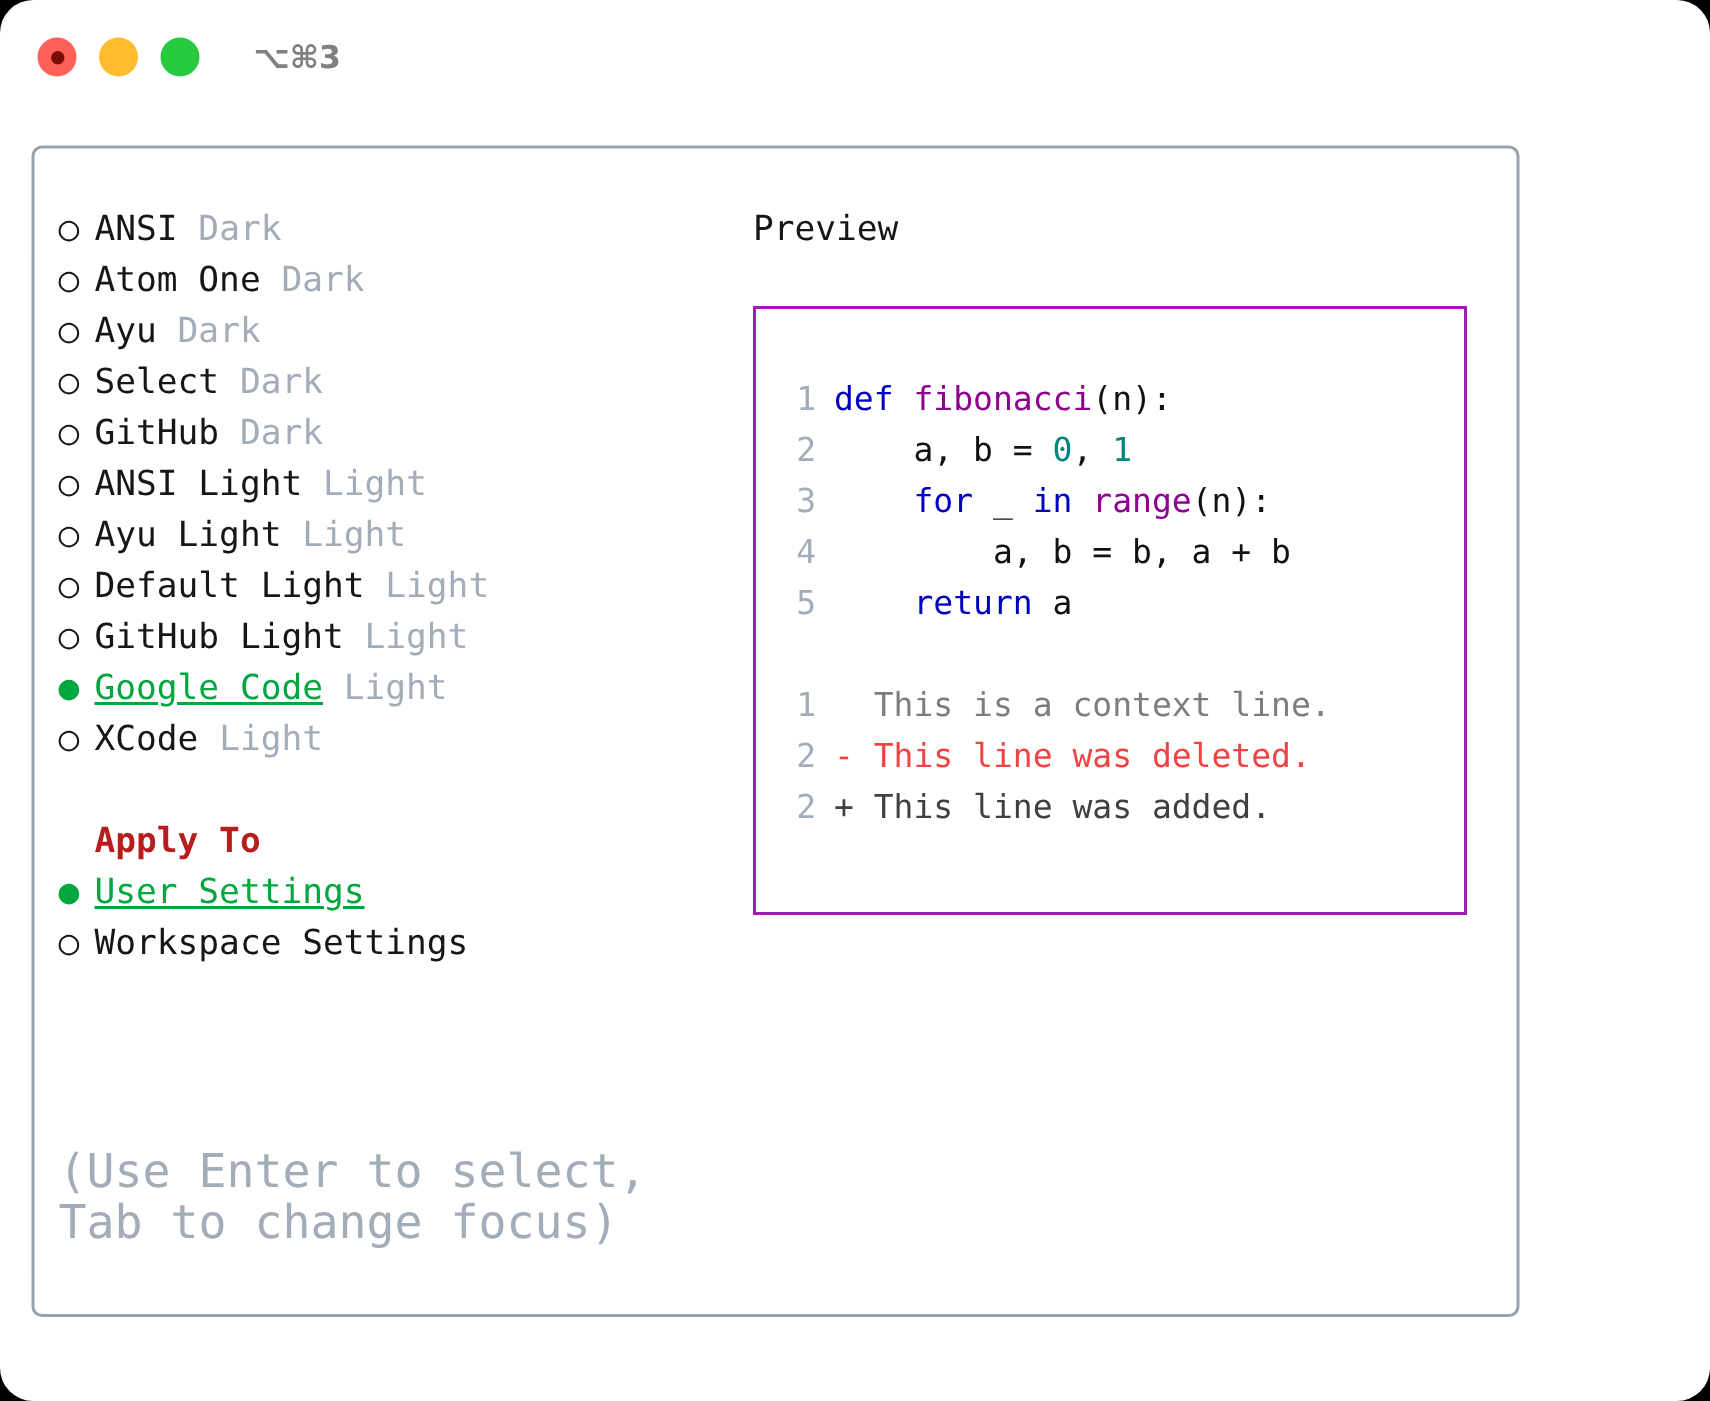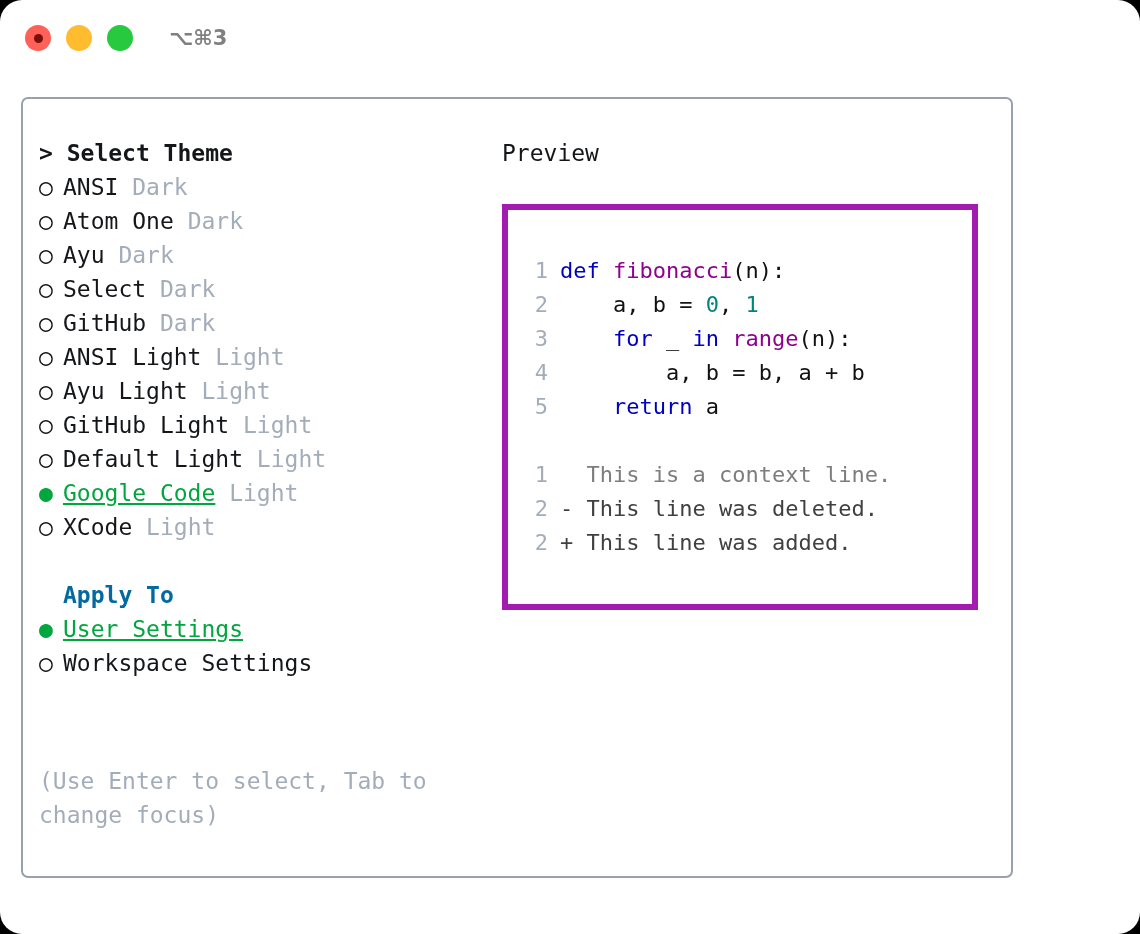--- a/index.html
+++ b/index.html
@@ -106,32 +106,32 @@
   .bullet-filled { color: #00a63e; }
   .opt-name { color: #14161a; text-align: right; }
   .opt-name.selected { color: #00a63e; text-decoration: underline; }
   .opt-tag { color: #a3adba; }
 
   .spacer-row { height: 34px; }
 
   #apply-to-heading {
     font-size: 23px;
     font-weight: bold;
-    color: #0369a1;
+    color: #b91c1c;
     line-height: 34px;
     white-space: pre;
     padding-left: 24px;
   }
 
   #hint-text {
     position: absolute;
     left: 16px;
     top: 665px;
     width: 410px;
-    font-size: 23px;
+    font-size: 31px;
     line-height: 34px;
     color: #a3adba;
     white-space: pre-wrap;
   }
 
   
   #preview-column {
     position: absolute;
     left: 479px;
     top: 37px;
@@ -142,21 +142,21 @@
     font-weight: normal;
     color: #14161a;
     line-height: 34px;
   }
   #preview-box {
     position: absolute;
     left: 0px;
     top: 68px;
     width: 476px;
     height: 406px;
-    border: 6px solid #a21caf;
+    border: 2px solid #a21caf;
     box-sizing: border-box;
     background: #ffffff;
   }
   #code-area {
     position: absolute;
     left: 14px;
     top: 44px;
     right: 6px;
   }
   .code-line {
@@ -172,51 +172,50 @@
     margin-right: 12px;
   }
   .tok-kw      { color: #0000c0; }
   .tok-fn      { color: #8e008e; }
   .tok-num     { color: #00847f; }
   .tok-plain   { color: #111111; }
   .tok-punct   { color: #111111; }
 
   .diff-gap { height: 34px; }
   .diff-ctx { color: #7d7d7d; }
-  .diff-del { color: #404040; }
+  .diff-del { color: #ef4444; }
   .diff-add { color: #404040; }
 </style>
 </head>
 <body>
 
 <div id="app-window">
 
   <div id="titlebar">
     <div class="traffic-light" id="tl-close">
       <div class="rec-dot"></div>
     </div>
     <div class="traffic-light" id="tl-min"></div>
     <div class="traffic-light" id="tl-max"></div>
     <div id="shortcut-label">⌥⌘3</div>
   </div>
 
   <div id="main-panel">
 
     <div id="theme-column">
-      <div class="section-heading">&gt; Select Theme</div>
       <div id="theme-list">
           <div class="option-row"><span class="bullet bullet-empty">○</span><span class="opt-name">ANSI</span><span class="opt-tag"> Dark</span></div>
           <div class="option-row"><span class="bullet bullet-empty">○</span><span class="opt-name">Atom One</span><span class="opt-tag"> Dark</span></div>
           <div class="option-row"><span class="bullet bullet-empty">○</span><span class="opt-name">Ayu</span><span class="opt-tag"> Dark</span></div>
           <div class="option-row"><span class="bullet bullet-empty">○</span><span class="opt-name">Select</span><span class="opt-tag"> Dark</span></div>
           <div class="option-row"><span class="bullet bullet-empty">○</span><span class="opt-name">GitHub</span><span class="opt-tag"> Dark</span></div>
           <div class="option-row"><span class="bullet bullet-empty">○</span><span class="opt-name">ANSI Light</span><span class="opt-tag"> Light</span></div>
           <div class="option-row"><span class="bullet bullet-empty">○</span><span class="opt-name">Ayu Light</span><span class="opt-tag"> Light</span></div>
+          <div class="option-row"><span class="bullet bullet-empty">○</span><span class="opt-name">Default Light</span><span class="opt-tag"> Light</span></div>
           <div class="option-row"><span class="bullet bullet-empty">○</span><span class="opt-name">GitHub Light</span><span class="opt-tag"> Light</span></div>
-          <div class="option-row"><span class="bullet bullet-empty">○</span><span class="opt-name">Default Light</span><span class="opt-tag"> Light</span></div>
           <div class="option-row"><span class="bullet bullet-filled">●</span><span class="opt-name selected">Google Code</span><span class="opt-tag"> Light</span></div>
           <div class="option-row"><span class="bullet bullet-empty">○</span><span class="opt-name">XCode</span><span class="opt-tag"> Light</span></div>
         </div>
 
       <div class="spacer-row"></div>
 
       <div id="apply-to-heading">Apply To</div>
       <div id="apply-to-list">
           <div class="option-row"><span class="bullet bullet-filled">●</span><span class="opt-name selected">User Settings</span></div>
           <div class="option-row"><span class="bullet bullet-empty">○</span><span class="opt-name">Workspace Settings</span></div>

